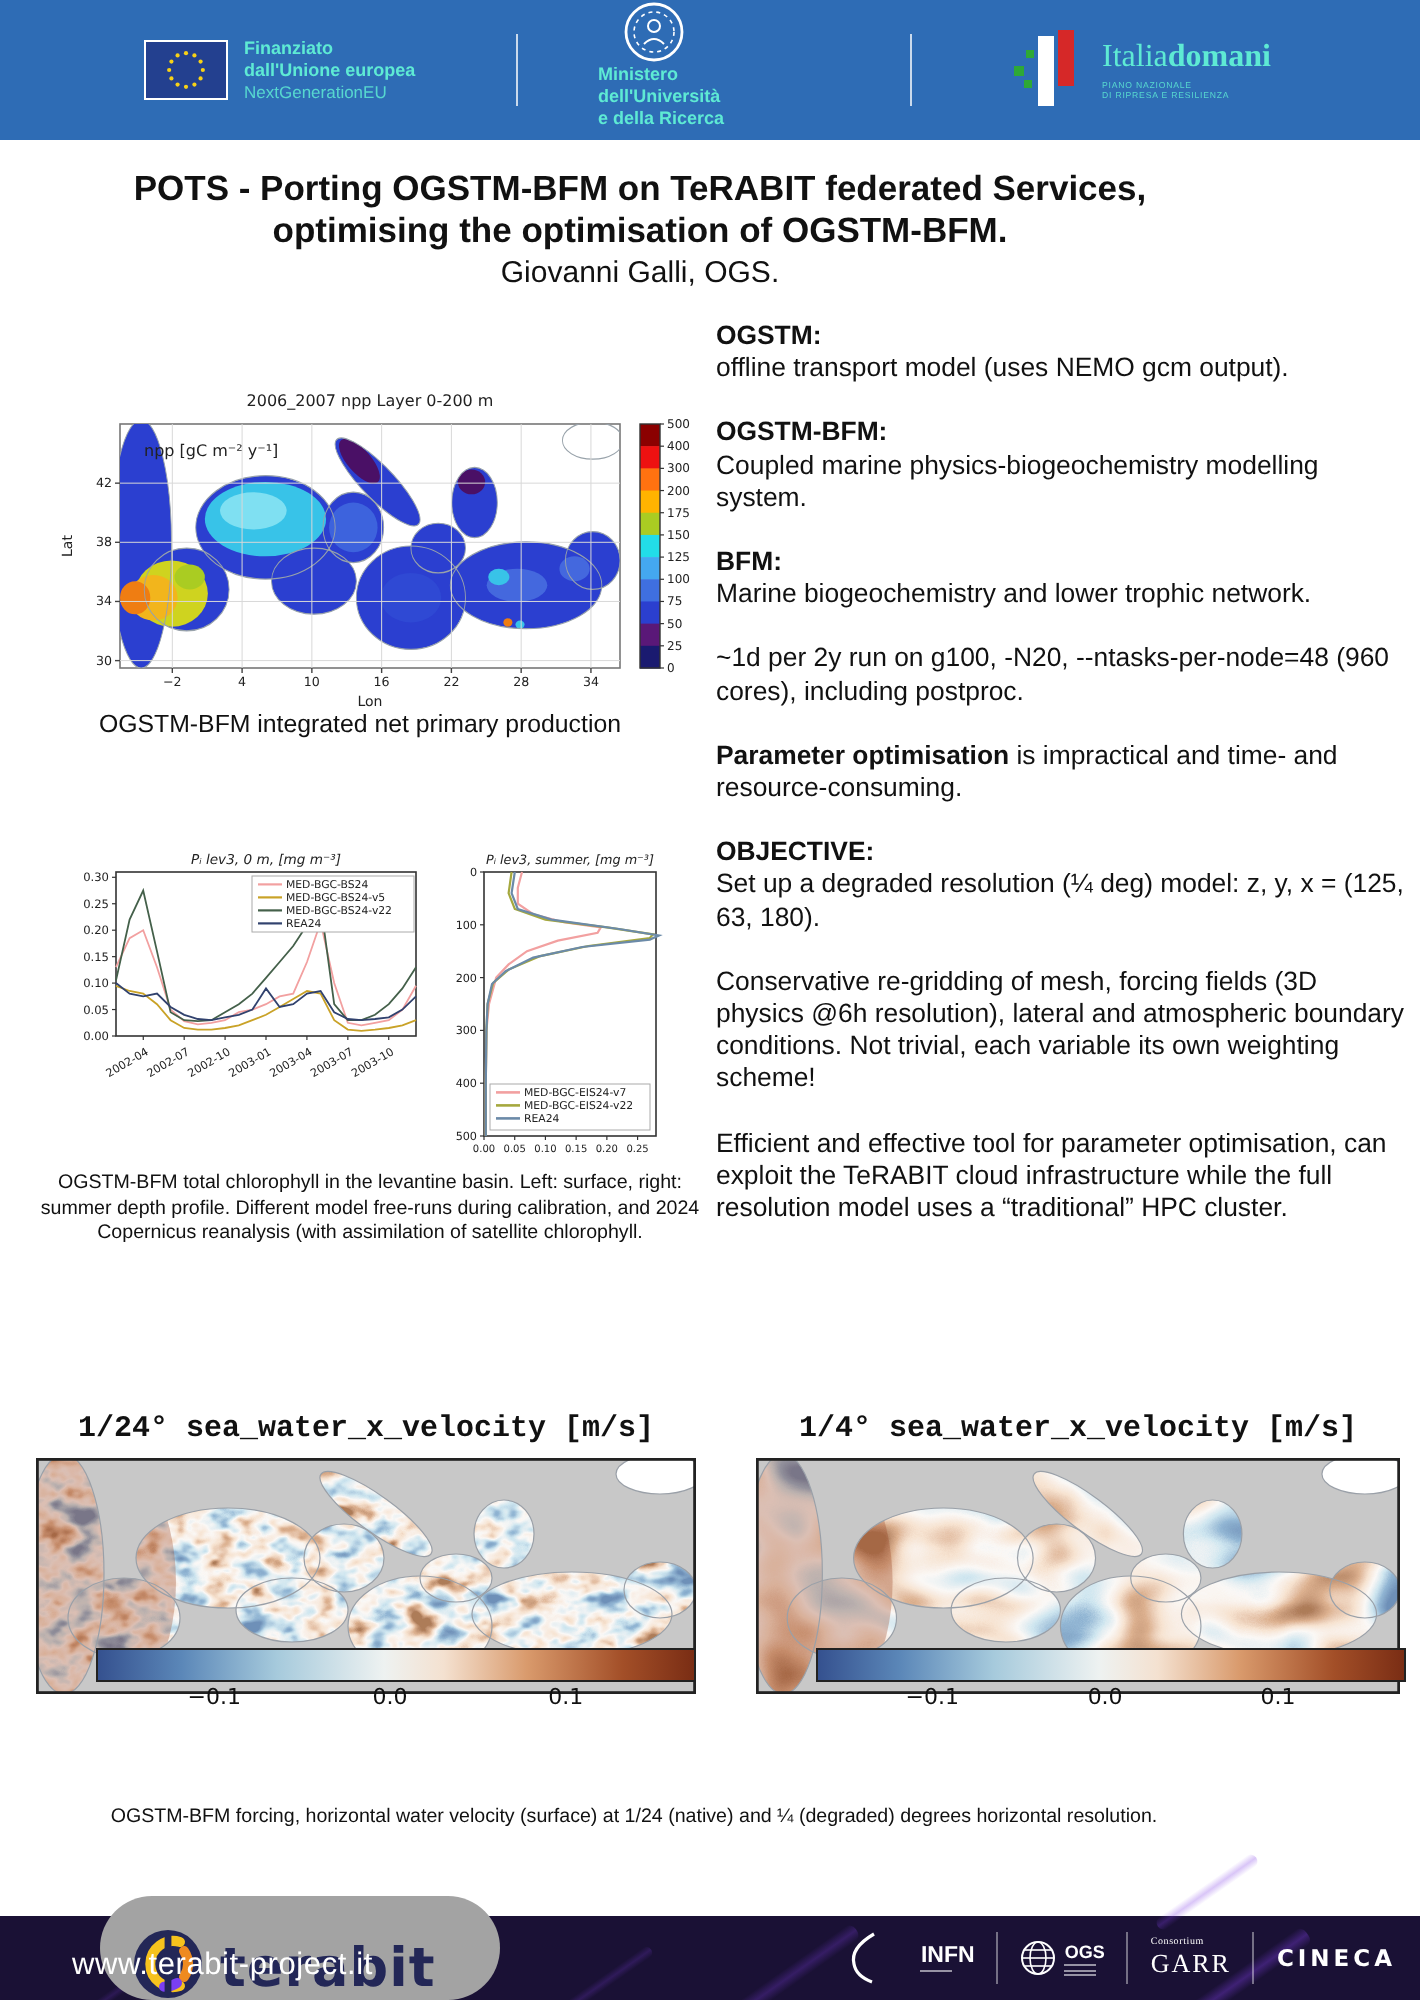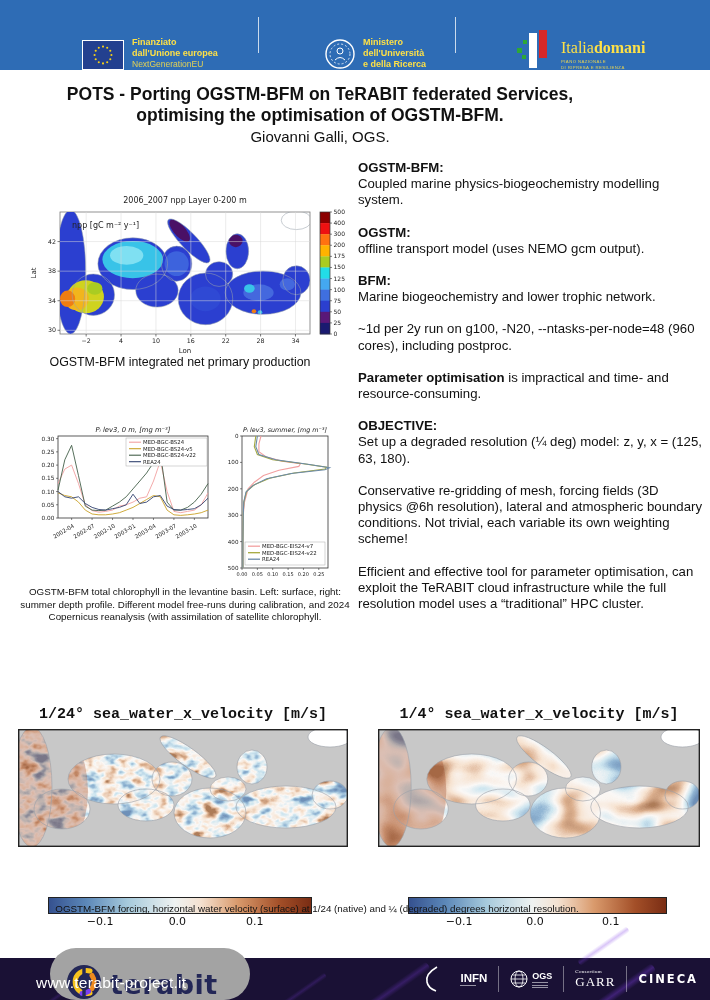--- a/index.html
+++ b/index.html
@@ -1,26 +1,26 @@
 <!DOCTYPE html>
 <html><head>
 <meta charset="utf-8">
 <style>
   html,body{margin:0;padding:0;background:#fff;}
   .poster{position:relative;width:710px;height:1000px;background:#fff;overflow:hidden;
           font-family:"Liberation Sans",sans-serif;color:#111;}
   
   .topbar{position:absolute;left:0;top:0;width:710px;height:70px;background:#2e6cb5;}
-  .hlogo{position:absolute;top:0;height:70px;display:flex;align-items:flex-end;color:#fde047;margin-left:10px;}
+  .hlogo{position:absolute;top:0;height:70px;display:flex;align-items:center;color:#5eead4;}
   .eu{left:72px;}
   .euflag{width:40px;height:28px;border:1.5px solid #fff;background:#23408f;margin-right:8px;flex:none;}
   .eutxt{font-size:9px;line-height:11px;font-weight:bold;}
   .eutxt .ngeu{font-weight:normal;opacity:.85;font-size:8.5px;}
   .vsep{position:absolute;top:17px;width:1px;height:36px;background:rgba(255,255,255,.75);}
-  .min{left:314px;}
+  .min{left:292px;flex-direction:column;}
   .mintxt{font-size:9px;line-height:11px;font-weight:bold;margin-left:7px;}
   .ita{left:505px;}
   .itamark{position:relative;width:38px;height:40px;flex:none;margin-right:8px;}
   .itamark .g1,.itamark .g2,.itamark .g3{position:absolute;background:#2ea836;}
   .itamark .g1{left:2px;top:18px;width:5px;height:5px;}
   .itamark .g2{left:8px;top:10px;width:4px;height:4px;}
   .itamark .g3{left:7px;top:25px;width:4px;height:4px;}
   .itamark .w{position:absolute;left:14px;top:3px;width:8px;height:35px;background:#fff;}
   .itamark .r{position:absolute;left:24px;top:0;width:8px;height:28px;background:#d62828;}
   .itatxt{font-family:"Liberation Serif",serif;font-size:16px;}
@@ -41,23 +41,23 @@
   .figsvg{position:absolute;font-family:"DejaVu Sans",sans-serif;}
   #npp-svg{left:14px;top:192px;width:340px;height:166px;}
   #chl-left{left:30px;top:424px;width:204px;height:124px;}
   #chl-right{left:224px;top:424px;width:112px;height:166px;}
   
   .veltitle{position:absolute;top:706px;font-family:Liberation Mono, monospace;
             font-weight:bold;font-size:15px;text-align:center;}
   #velt-l{left:18px;width:330px;} #velt-r{left:378px;width:322px;}
   .velmap{position:absolute;top:729px;height:118px;}
   #velmap-l{left:18px;width:330px;} #velmap-r{left:378px;width:322px;}
-  .vcbar{position:absolute;top:897px;height:15px;border:1px solid #222;
+  .vcbar{position:absolute;top:824px;height:15px;border:1px solid #222;
          background:linear-gradient(to right,#35518f 0%,#5b87b8 14%,#a6cadc 30%,#eef2f1 48%,
-                    #f4e1d0 58%,#d99a6c 72%,#a34f28 88%,#7a2d14 100%);}
+                    #f4e1d0 58%,#d99a6c 72%,#a34f28 88%,#7a2d14 100%);padding-left:36px;}
   #vcbar-l{left:48px;width:262px;} #vcbar-r{left:408px;width:257px;}
   .vtick{position:absolute;top:17px;transform:translateX(-50%);font-size:11px;
          font-family:"DejaVu Sans",sans-serif;color:#111;}
   .velcap{position:absolute;left:0;top:903px;width:634px;text-align:center;font-size:9.8px;}
   
   .darkbar{position:absolute;left:0;top:958px;width:710px;height:42px;background:#1a1135;overflow:hidden;}
   .streak{position:absolute;background:linear-gradient(90deg,transparent,rgba(128,62,230,.6),transparent);
           transform:rotate(55deg);border-radius:4px;}
   .pill{position:absolute;left:50px;top:948px;width:200px;height:52px;background:#a3a3a3;border-radius:28px;z-index:3;
         display:flex;align-items:flex-end;padding-left:16px;box-sizing:border-box;}
@@ -380,24 +380,24 @@
       <line x1="24" y1="122.2" x2="36" y2="122.2" stroke="#f2a0a0" stroke-width="1.3"></line>
       <text x="38" y="124" font-size="5.4" fill="#222" text-anchor="start" font-family="DejaVu Sans,sans-serif">MED-BGC-EIS24-v7</text>
       <line x1="24" y1="128.7" x2="36" y2="128.7" stroke="#a5a83e" stroke-width="1.3"></line>
       <text x="38" y="130.5" font-size="5.4" fill="#222" text-anchor="start" font-family="DejaVu Sans,sans-serif">MED-BGC-EIS24-v22</text>
       <line x1="24" y1="135.2" x2="36" y2="135.2" stroke="#6b8aa8" stroke-width="1.3"></line>
       <text x="38" y="137" font-size="5.4" fill="#222" text-anchor="start" font-family="DejaVu Sans,sans-serif">REA24</text>
     </svg>
   <div class="figcap2">OGSTM-BFM total chlorophyll in the levantine basin. Left: surface, right: summer depth profile. Different model free-runs during calibration, and 2024 Copernicus reanalysis (with assimilation of satellite chlorophyll.</div>
 
   <section class="col-right">
+    <p><span class="head">OGSTM:</span><br>
+       <span>offline transport model (uses NEMO gcm output).</span></p>
     <p><span class="head">OGSTM-BFM:</span><br>
        <span>Coupled marine physics-biogeochemistry modelling system.</span></p>
-    <p><span class="head">OGSTM:</span><br>
-       <span>offline transport model (uses NEMO gcm output).</span></p>
     <p><span class="head">BFM:</span><br>
        <span>Marine biogeochemistry and lower trophic network.</span></p>
     <p><span>~1d per 2y run on g100, -N20, --ntasks-per-node=48 (960 cores), including postproc.</span></p>
     <p><span class="head">Parameter optimisation</span><span> is impractical and time- and resource-consuming.</span></p>
     <p><span class="head">OBJECTIVE:</span><br>
        <span>Set up a degraded resolution (¼ deg) model: z, y, x = (125, 63, 180).</span></p>
     <p><span>Conservative re-gridding of mesh, forcing fields (3D physics @6h resolution), lateral and atmospheric boundary conditions. Not trivial, each variable its own weighting scheme!</span></p>
     <p><span>Efficient and effective tool for parameter optimisation, can exploit the TeRABIT cloud infrastructure while the full resolution model uses a “traditional” HPC cluster.</span></p>
   </section>
 

